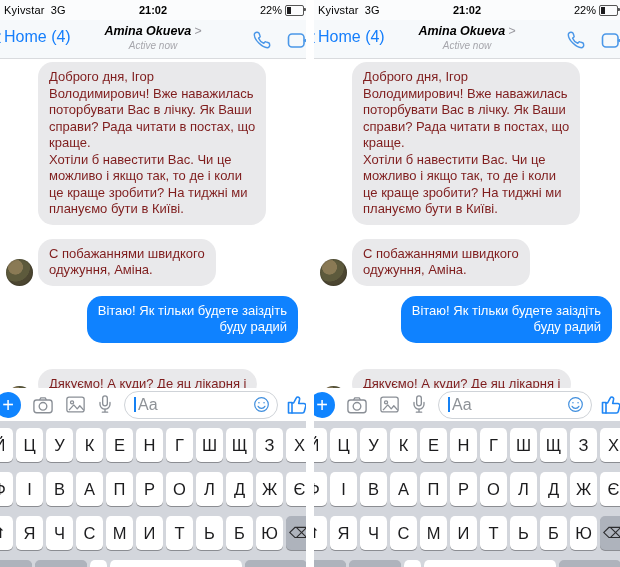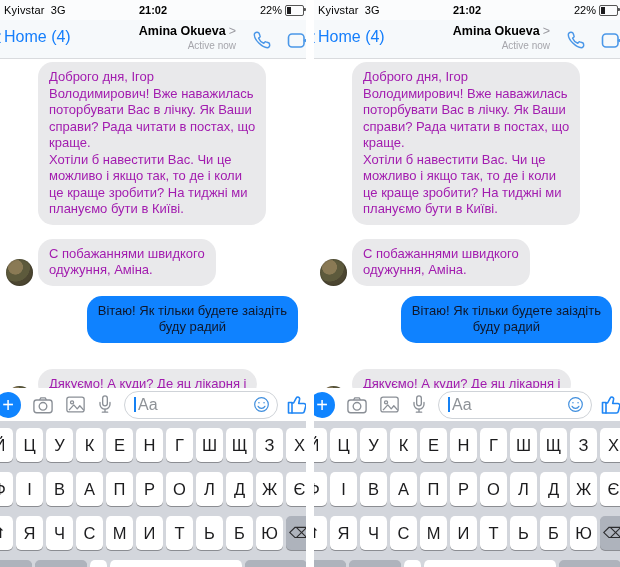--- a/index.html
+++ b/index.html
@@ -18,34 +18,34 @@
   .sb-time{position:absolute;left:0;right:0;top:4px;text-align:center;font-weight:bold;}
   .sb-right{position:absolute;right:2px;top:4px;display:flex;align-items:center;gap:3px;}
   .battery{width:17px;height:9px;border:1px solid #555;border-radius:2px;position:relative;}
   .battery::after{content:"";position:absolute;right:-3px;top:2px;width:2px;height:3px;background:#555;border-radius:0 1px 1px 0;}
   .battery-fill{position:absolute;left:1px;top:1px;bottom:1px;width:25%;background:#1c1c1e;}
 
   
   .header{position:absolute;top:20px;left:0;right:0;height:38px;background:#f6f9fb;border-bottom:1px solid #d9dbde;}
   .back{position:absolute;left:-6px;top:8px;color:#157efb;font-size:16px;display:flex;align-items:center;cursor:default;}
   .back-chevron{font-size:24px;line-height:16px;margin-right:2px;}
-  .hdr-center{position:absolute;left:70px;right:70px;top:4px;text-align:right;}
+  .hdr-center{position:absolute;left:70px;right:70px;top:4px;text-align:center;font-style:italic;}
   .hdr-title{font-size:12.5px;font-weight:bold;color:#000;}
   .hdr-title-chevron{color:#9a9aa0;font-weight:normal;margin-left:3px;}
   .hdr-sub{font-size:10px;color:#a6a6ac;margin-top:2px;}
   .hdr-icons{position:absolute;right:-8px;top:9px;display:flex;gap:14px;align-items:center;}
 
   
   .messages{position:absolute;top:59px;left:0;right:0;bottom:146px;background:#fff;}
   .msg-row{position:relative;margin:0 8px;}
   .bubble{display:inline-block;padding:7px 11px;border-radius:15px;font-size:13px;line-height:16.5px;
-          white-space:pre-line;color:#a21caf;}
+          white-space:pre-line;color:#7f1d1d;}
   .recv .bubble{background:#e9e9eb;margin-left:30px;max-width:252px;text-align:left;}
   .sent{text-align:right;}
-  .sent .bubble{background:#0f82ff;color:#0f172a;max-width:232px;text-align:center;}
+  .sent .bubble{background:#0f82ff;color:#ffffff;max-width:232px;text-align:right;}
   .m1{margin-top:3px;}
   .m2{margin-top:14px;}
   .m3{margin-top:10px;}
   .m4{margin-top:26px;}
   .avatar{position:absolute;left:-2px;bottom:0px;width:27px;height:27px;border-radius:50%;
           background:radial-gradient(circle at 35% 30%,#8a7a55 0 28%,#5d5a3c 30% 55%,#4c4631 57% 100%);
           box-shadow:inset 0 0 2px rgba(0,0,0,.4);}
   .avatar.cut{bottom:-14px;}
 
   

